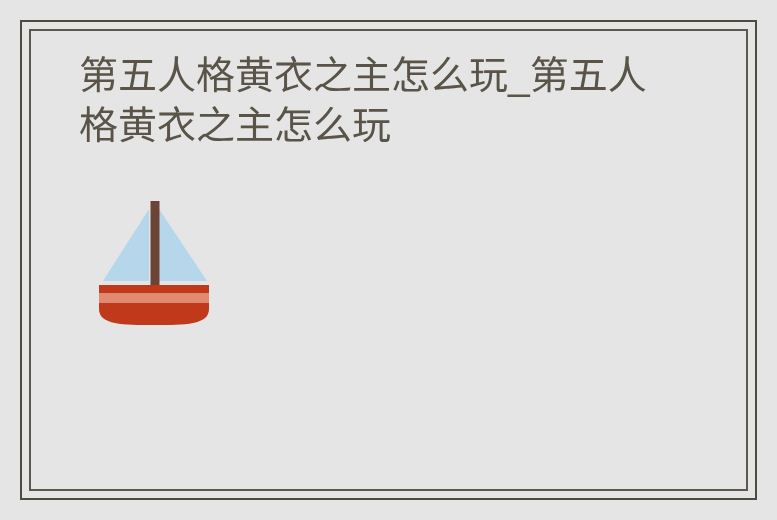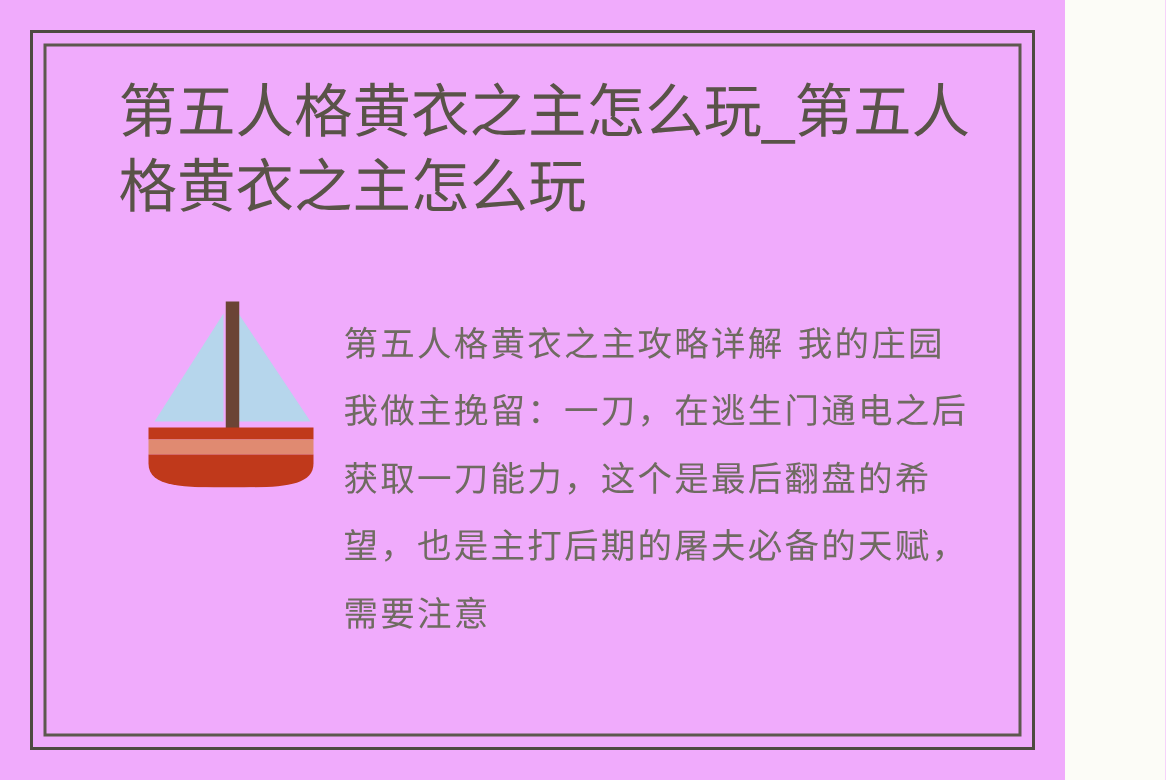--- a/index.html
+++ b/index.html
@@ -11,23 +11,23 @@
   body {
     width: 777px;
     height: 520px;
     overflow: hidden;
     background: #fcfcf7;
     font-family: "DejaVu Sans", "Liberation Sans", sans-serif;
   }
 
   .page {
     position: relative;
-    width: 710px;
+    width: 777px;
     height: 520px;
-    background: #f0abfc;
+    background: #e5e5e5;
     box-sizing: border-box;
   }
 
   
   .frame-outer {
     position: absolute;
     left: 20px;
     top: 20px;
     right: 20px;
     bottom: 20px;
@@ -133,17 +133,16 @@
             <rect x="57.5" y="16" width="9" height="86" fill="#6b4435"></rect>
 
             <path d="M6,100 L116,100 L116,108 L6,108 Z" fill="#c0391b"></path>
             <path d="M6,108 L116,108 L116,118 L6,118 Z" fill="#e08a71"></path>
 
             <path d="M6,118 L116,118 L116,124 C116,140 92,140 61,140 C30,140 6,140 6,124 Z" fill="#c0391b"></path>
           </svg>
         </span>
       </div>
 
-      <p class="excerpt">第五人格黄衣之主攻略详解 我的庄园我做主挽留：一刀，在逃生门通电之后获取一刀能力，这个是最后翻盘的希望，也是主打后期的屠夫必备的天赋，需要注意</p>
 
     </div>
   </div>
 </div>
 
 </body></html>

